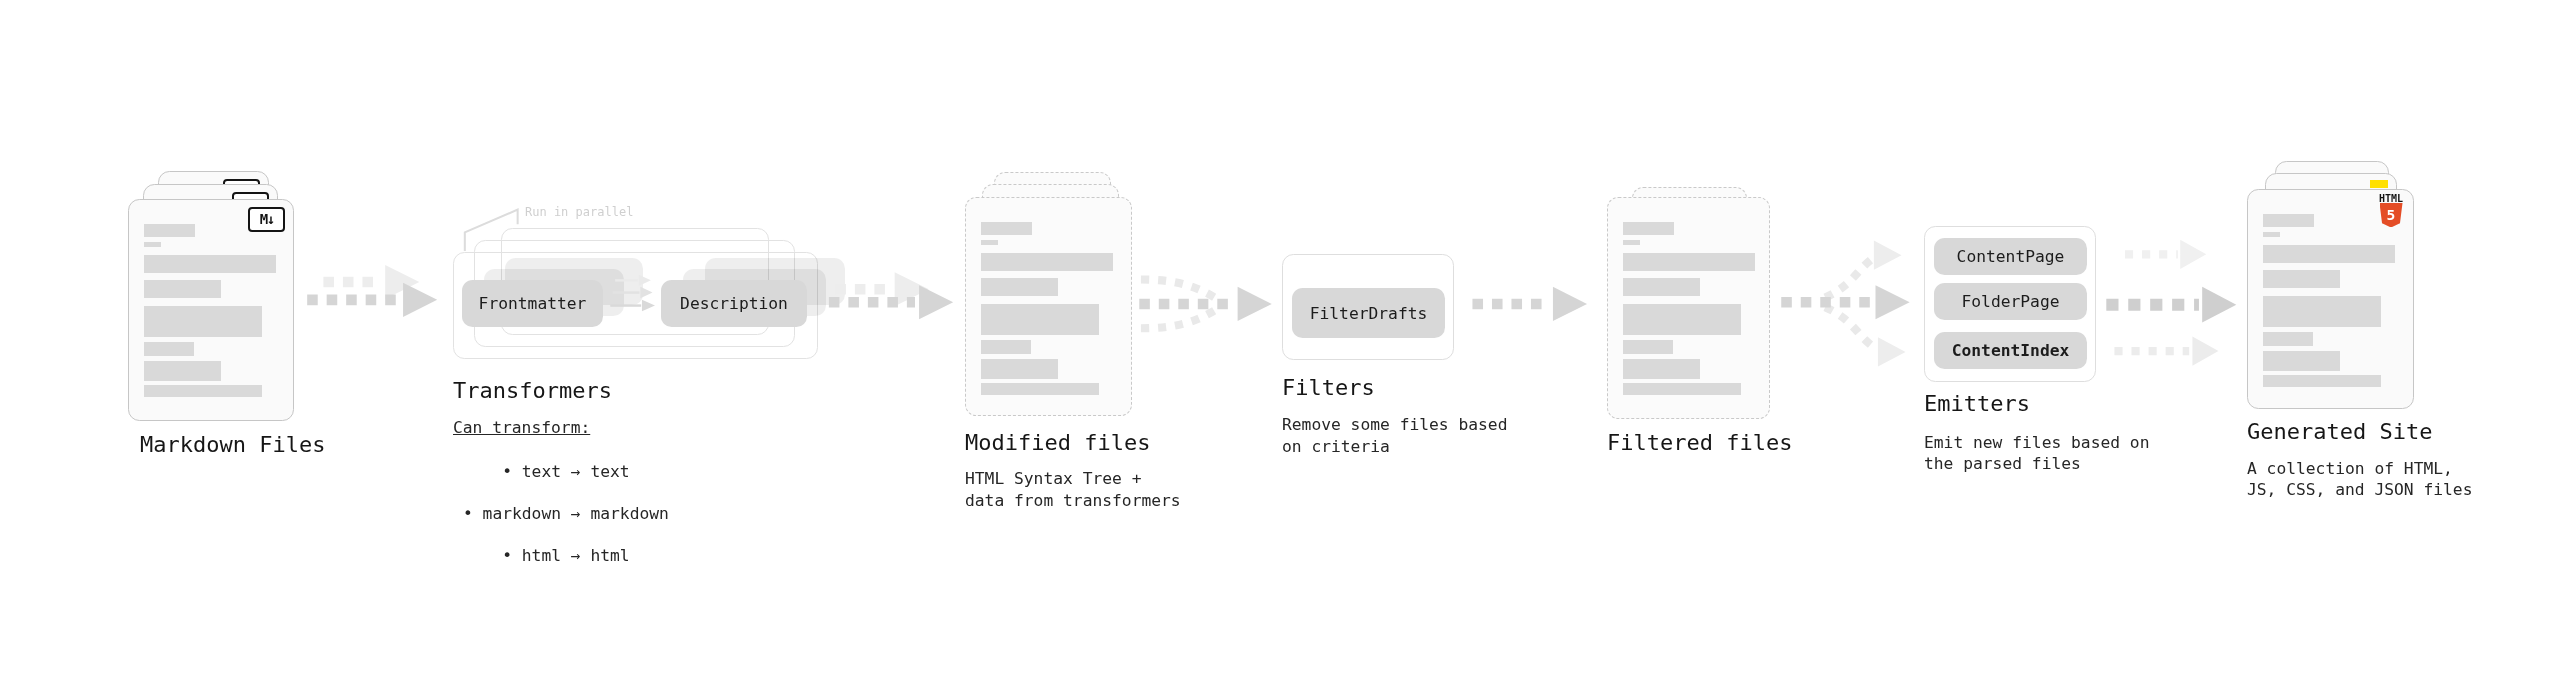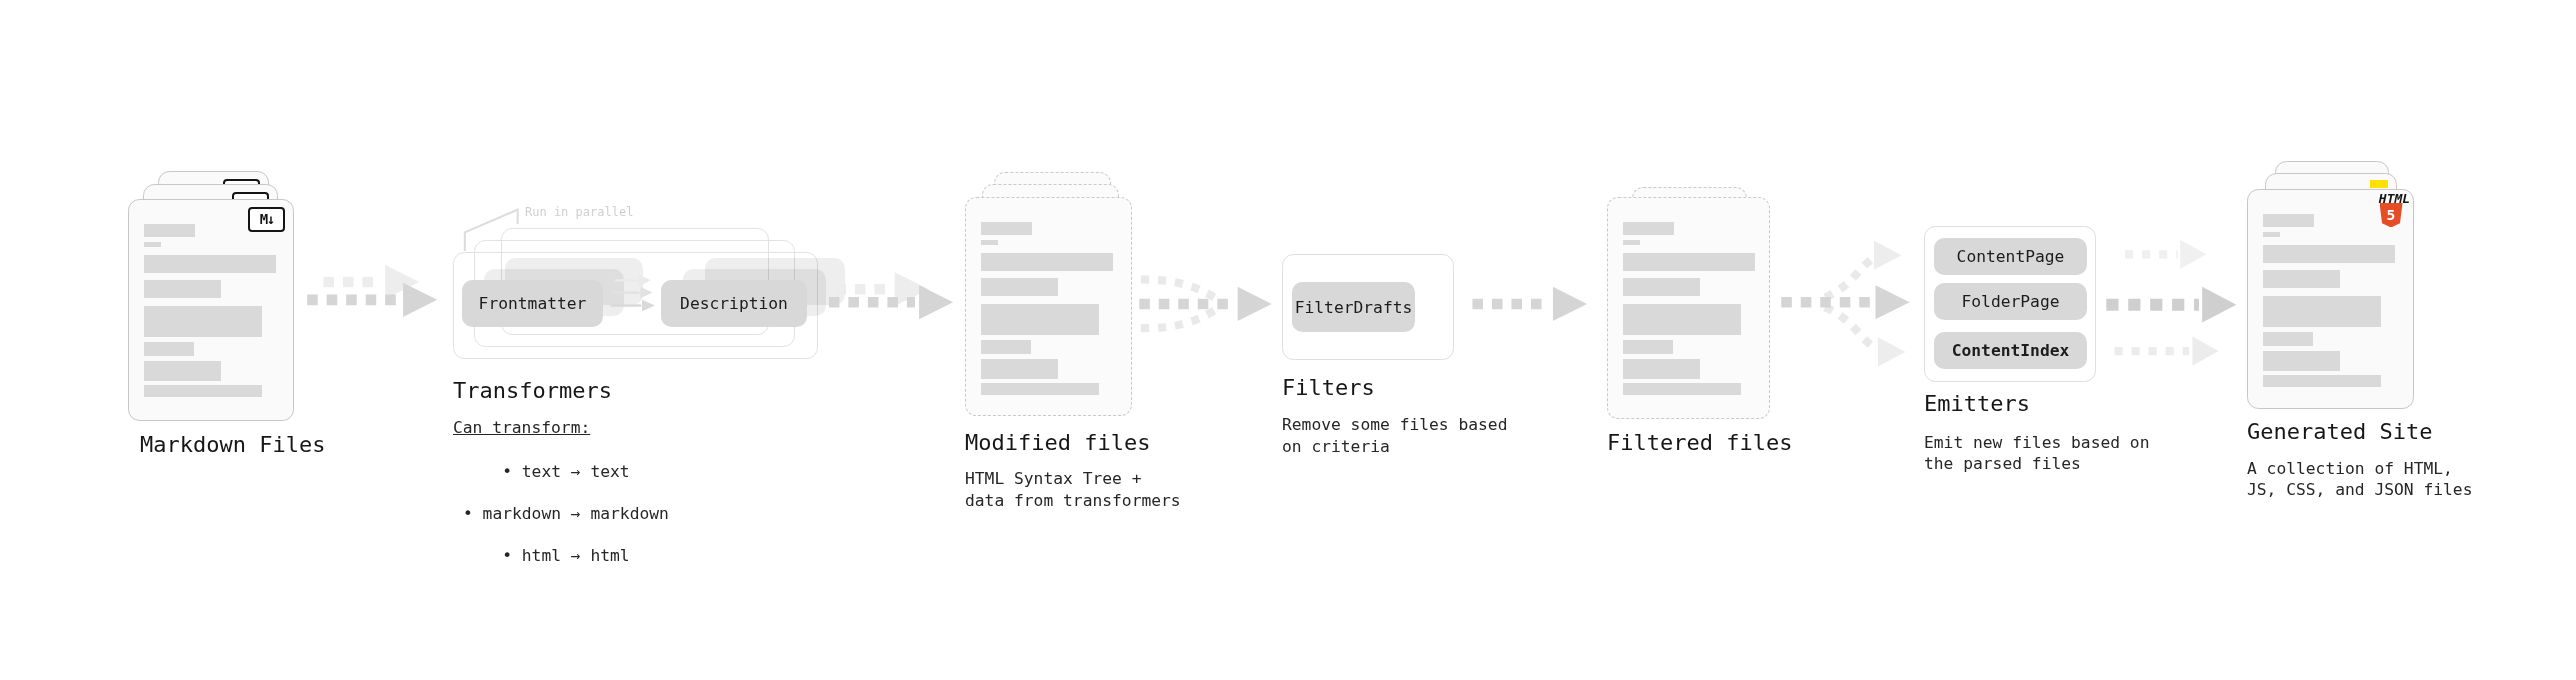--- a/index.html
+++ b/index.html
@@ -17,21 +17,21 @@
   .b4{top:80px;width:77px;height:18px;}
   .b5{top:106px;width:118px;height:31px;}
   .b6{top:142px;width:50px;height:14px;}
   .b7{top:161px;width:77px;height:19.5px;}
   .b8{top:185px;width:118px;height:12.2px;}
   
   .md-badge{position:absolute;top:6.5px;right:8.1px;width:32.5px;height:21px;border:2.4px solid #141414;border-radius:4.1px;
     background:#fff;display:flex;align-items:center;justify-content:center;
     font-weight:bold;font-size:14px;color:#141414;letter-spacing:-1.6px;line-height:1;}
   .html5-badge{position:absolute;top:4.9px;right:9.8px;width:24.4px;text-align:center;}
-  .html5-word{font-size:13px;font-weight:bold;color:#141414;letter-spacing:0px;line-height:7.3px;font-style:italic;}
+  .html5-word{font-size:10px;font-weight:bold;color:#141414;letter-spacing:0px;line-height:7.3px;}
   .html5-shield{width:23px;height:24.4px;margin:0.8px auto 0;background:#e44d26;
     clip-path:polygon(0% 0%,100% 0%,89% 83%,50% 100%,11% 83%);
     display:flex;align-items:center;justify-content:center;color:#fff;font-weight:bold;font-size:14.6px;line-height:1;}
   .js-badge{position:absolute;top:5.7px;right:8.1px;width:18px;height:8.1px;background:#ffe000;}
   .css-badge{position:absolute;top:22px;right:3.3px;width:19.5px;text-align:center;margin-left:24px;}
   .css-word{font-size:6.5px;font-weight:bold;color:#141414;line-height:6.5px;letter-spacing:0px;}
   .css-underline{width:18px;height:2.4px;background:#2668f2;margin:0.8px auto 0;}
   
   .panel{position:absolute;border:1.6px solid #e2e2e2;border-radius:11.4px;box-sizing:border-box;background:transparent;z-index:0;}
   .panel.solid{background:#ffffff;border-color:#dedede;}
@@ -101,21 +101,21 @@
     <div class="bar b5"></div>
     <div class="bar b6"></div>
     <div class="bar b7"></div>
     <div class="bar b8"></div>
   </div>
   <div class="title" style="left:965px;top:431px;">Modified files</div>
   <div class="desc" style="left:965px;top:468px;">HTML Syntax Tree +
 data from transformers</div>
 
   <div class="panel solid" style="left:1282px;top:254px;width:172px;height:106px;"></div>
-  <div class="btn" style="left:1292px;top:282px;width:123px;height:50px;">FilterDrafts</div>
+  <div class="btn" style="left:1292px;top:288px;width:153px;height:50px;">FilterDrafts</div>
   <div class="title" style="left:1282px;top:376px;">Filters</div>
   <div class="desc" style="left:1282px;top:414px;">Remove some files based
 on criteria</div>
 
   <div class="file-card dashed" style="left:1632px;top:187px;width:115px;height:211px;z-index:1;"></div>
   <div class="file-card dashed" style="left:1607px;top:197px;width:163px;height:222px;z-index:3;">
     <div class="bar b1"></div>
     <div class="bar b2"></div>
     <div class="bar b3"></div>
     <div class="bar b4"></div>

